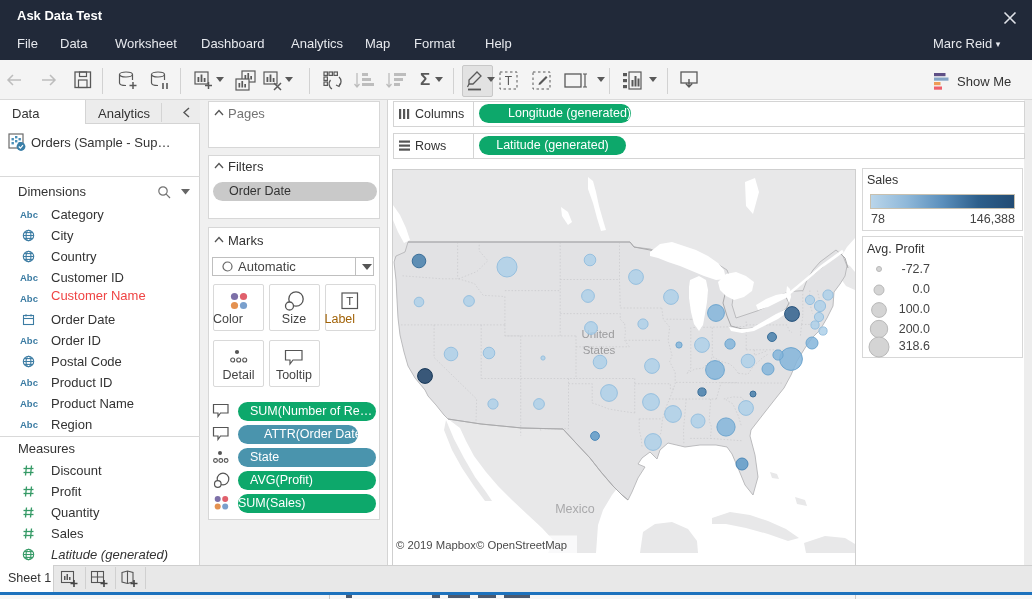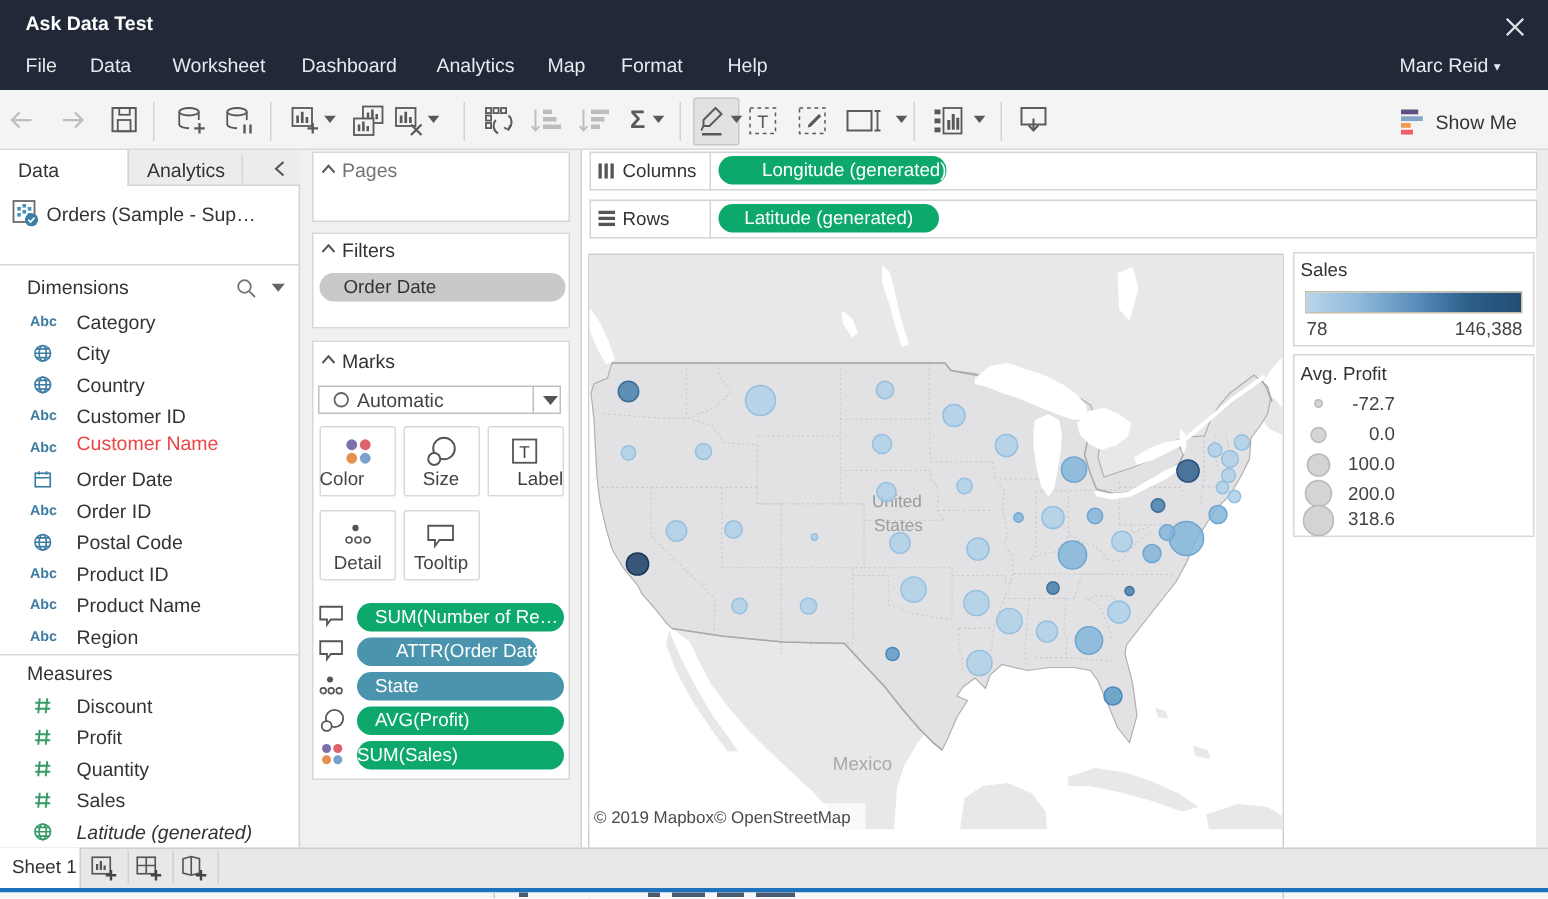--- a/index.html
+++ b/index.html
@@ -347,21 +347,21 @@
 <svg class="abs" style="left:283.0px;top:289.5px" width="24" height="24">
     <circle cx="13" cy="9" r="7.2" fill="#fff" stroke="#555" stroke-width="1.3"></circle>
     <circle cx="6.5" cy="16" r="4" fill="#fff" stroke="#555" stroke-width="1.3"></circle>
   </svg>
 <div class="abs" style="left:268.5px;top:312.0px;width:51px;text-align:center;font-size:12.5px;color:#444">Size</div>
 <div class="abs" style="left:324.5px;top:283.5px;width:51px;height:47.5px;background:#fff;border:1px solid #d9d9d9;border-radius:2px"></div>
 <svg class="abs" style="left:341.0px;top:291.5px" width="18" height="18">
     <rect x="1" y="1" width="15.5" height="15.5" fill="none" stroke="#555" stroke-width="1.2"></rect>
     <text x="8.7" y="13" font-family="Liberation Serif,serif" font-size="11.5" fill="#444" text-anchor="middle">T</text>
   </svg>
-<div class="abs" style="left:324.5px;top:312.0px;width:51px;text-align:right;font-size:12.5px;color:#404040">Label</div>
+<div class="abs" style="left:324.5px;top:312.0px;width:51px;text-align:left;font-size:12.5px;color:#a16207">Label</div>
 <div class="abs" style="left:213px;top:339.5px;width:51px;height:47.5px;background:#fff;border:1px solid #d9d9d9;border-radius:2px"></div>
 <svg class="abs" style="left:229.5px;top:348.5px" width="18" height="16">
     <circle cx="7" cy="3" r="2.1" fill="#555"></circle>
     <circle cx="2.7" cy="11" r="2" fill="none" stroke="#555" stroke-width="1.1"></circle>
     <circle cx="8.7" cy="11" r="2" fill="none" stroke="#555" stroke-width="1.1"></circle>
     <circle cx="14.7" cy="11" r="2" fill="none" stroke="#555" stroke-width="1.1"></circle>
   </svg>
 <div class="abs" style="left:213px;top:368.0px;width:51px;text-align:center;font-size:12.5px;color:#444">Detail</div>
 <div class="abs" style="left:268.5px;top:339.5px;width:51px;height:47.5px;background:#fff;border:1px solid #d9d9d9;border-radius:2px"></div>
 <svg class="abs" style="left:284.0px;top:348.5px" width="20" height="18">

